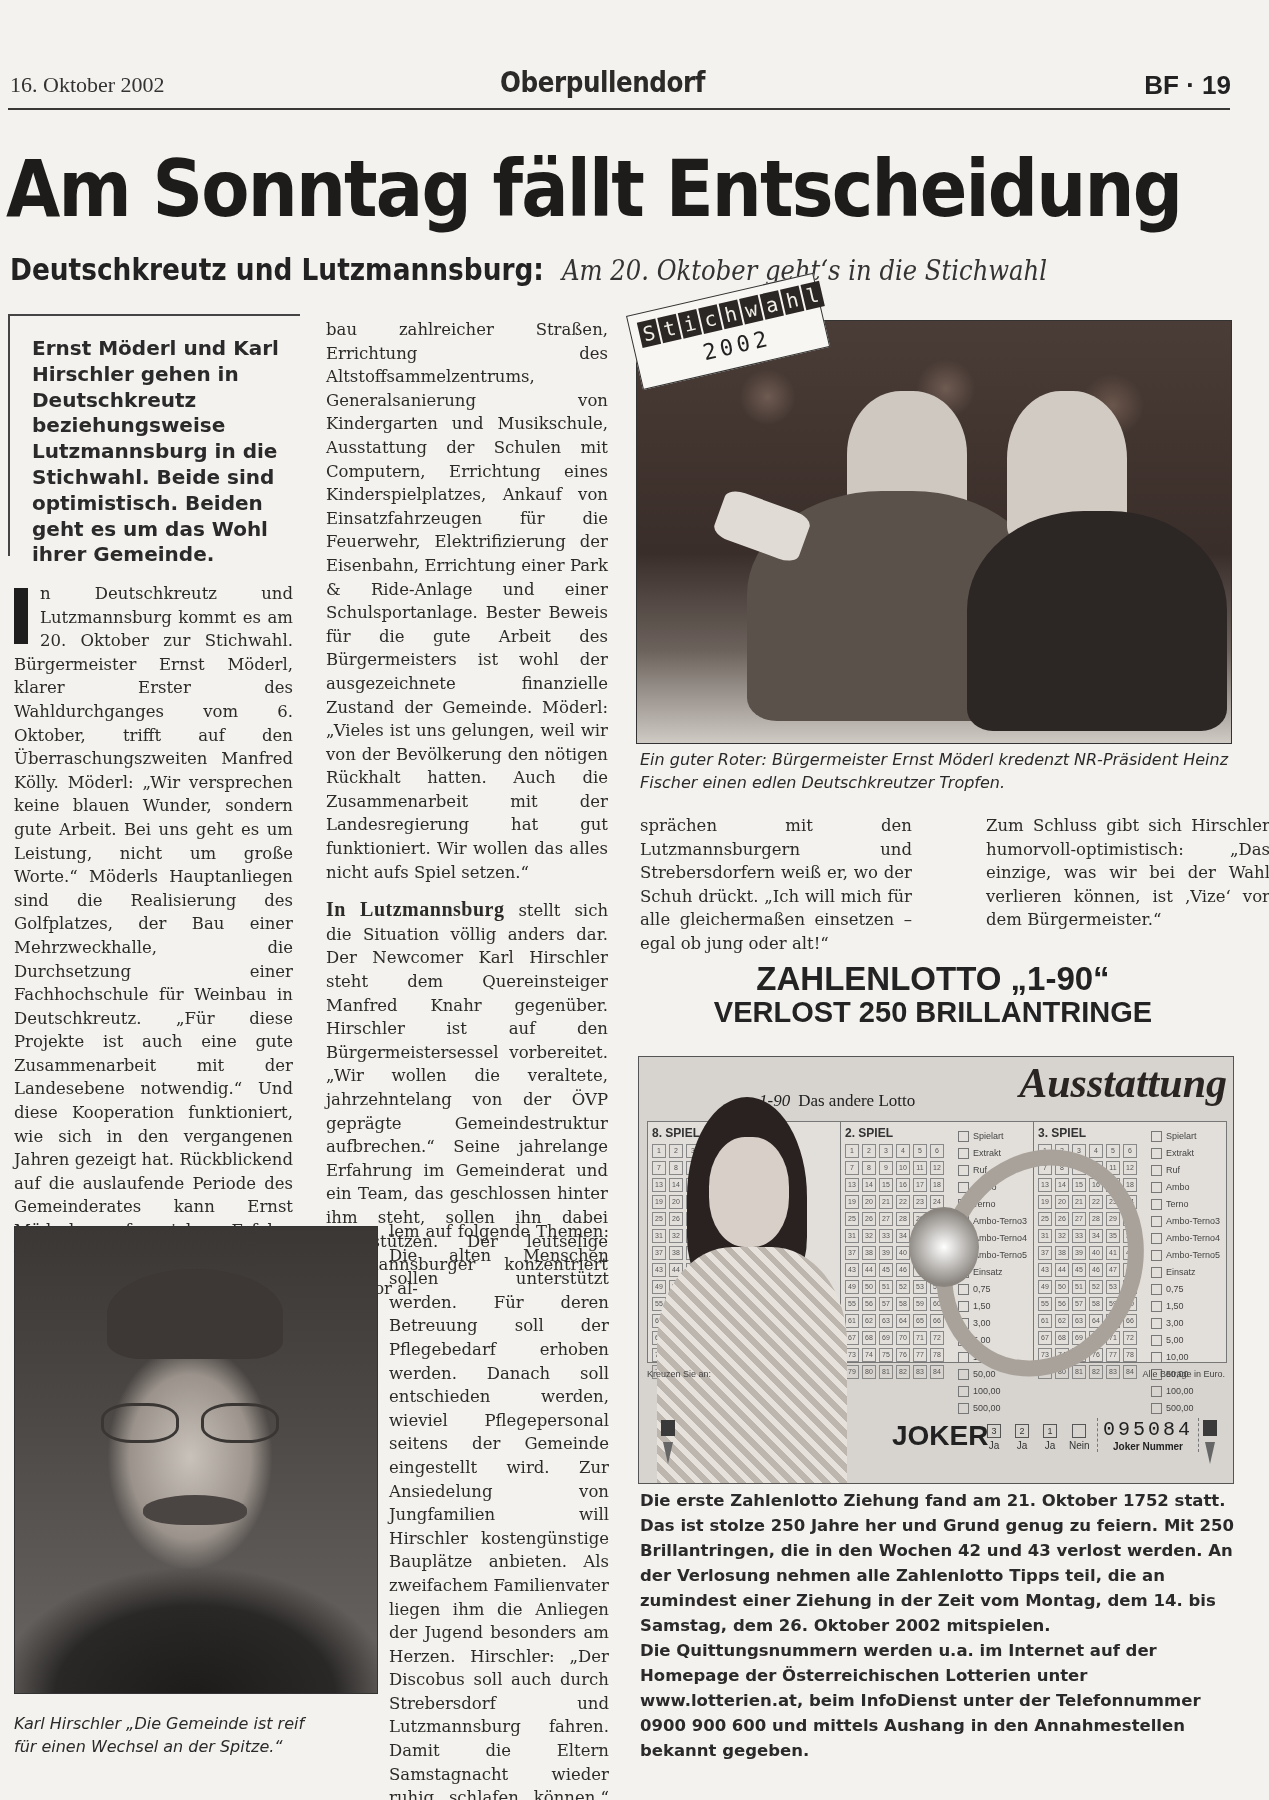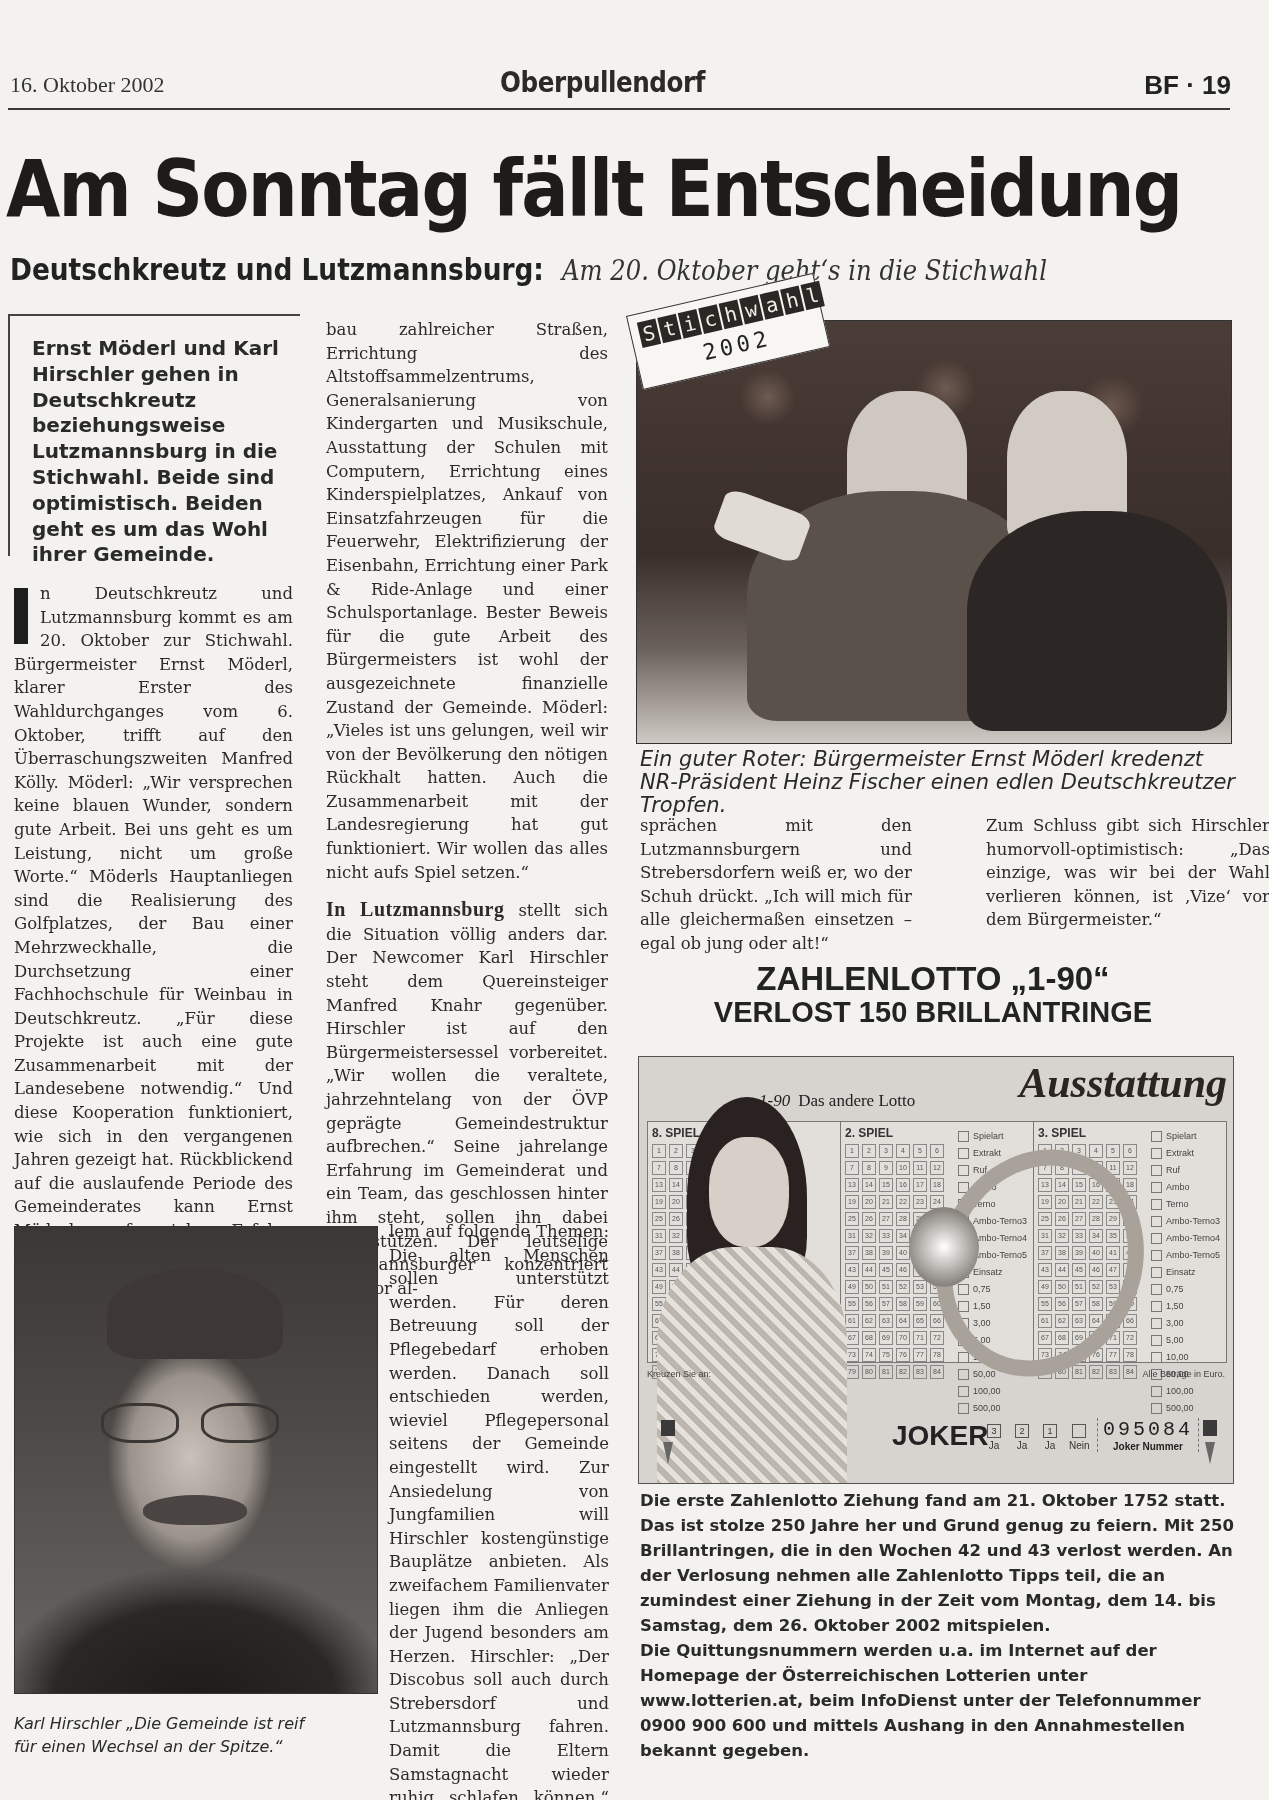--- a/index.html
+++ b/index.html
@@ -34,21 +34,21 @@
         radial-gradient(circle 40px at 22% 18%, #6e5b52, transparent 70%),
         radial-gradient(circle 42px at 52% 16%, #6e5b52, transparent 70%),
         radial-gradient(circle 45px at 80% 20%, #6a564c, transparent 70%),
         linear-gradient(180deg, #4a3c36 0%, #3a2e2a 55%, #6c625c 78%, #cfcac4 100%);
       overflow: hidden; }
     .person { position: absolute; border-radius: 45% 45% 10% 10%; }
     .stich { left: 626px; top: 316px; width: 190px; height: 74px; background: #f8f6f2; border: 1px solid #333; transform: rotate(-13deg); transform-origin: left top; }
     .stich .word { position: absolute; left: 8px; top: 8px; display: flex; gap: 2px; }
     .stich .word span { display: inline-block; width: 19px; height: 26px; background: #2b2725; color: #f2efe8; font-family: "DejaVu Sans Mono", monospace; font-size: 20px; line-height: 26px; text-align: center; }
     .stich .year { position: absolute; left: 66px; top: 40px; font-family: "DejaVu Sans Mono", monospace; font-size: 22px; letter-spacing: 4px; color: #222; }
-    .cap1 { left: 640px; top: 748px; width: 600px; font-family: "DejaVu Sans", sans-serif; font-style: italic; font-size: 21px; line-height: 23px; color: #2a2a2a; }
+    .cap1 { left: 640px; top: 748px; width: 600px; font-family: "DejaVu Sans", sans-serif; font-style: italic; font-size: 16px; line-height: 23px; color: #2a2a2a; }
     .lotto-title { left: 636px; top: 962px; width: 594px; text-align: center; font-family: "Liberation Sans", sans-serif; font-weight: bold; color: #232323; line-height: 1.05; }
     .lotto-title .l1 { font-size: 33px; }
     .lotto-title .l2 { font-size: 29px; }
     .lotto-ad { left: 638px; top: 1056px; width: 594px; height: 426px; border: 1px solid #555; background: #d7d4cf; overflow: hidden; }
     .lotto-ad .logo-sub { position: absolute; left: 120px; top: 34px; font-family: "Liberation Serif", serif; font-size: 17px; color: #222; }
     .lotto-ad .logo-sub i { font-style: italic; margin-right: 8px; }
     .lotto-ad .logo { position: absolute; right: 6px; top: 2px; font-family: "Liberation Serif", serif; font-style: italic; font-weight: bold; font-size: 42px; color: #2a2422; }
     .slip { position: absolute; left: 8px; top: 64px; width: 578px; height: 240px; border: 1px solid #777; background: #e2dfda; display: flex; }
     .slip .game { flex: 1; border-right: 1px solid #777; position: relative; padding: 4px; }
     .slip .game:last-child { border-right: none; }
@@ -140,21 +140,21 @@
 
 <div class="abs col col3">
   <p>sprächen mit den Lutzmannsburgern und Strebersdorfern weiß er, wo der Schuh drückt. „Ich will mich für alle gleichermaßen einsetzen – egal ob jung oder alt!“</p>
 </div>
 <div class="abs col col4">
   <p>Zum Schluss gibt sich Hirschler humorvoll-optimistisch: „Das einzige, was wir bei der Wahl verlieren können, ist ‚Vize‘ vor dem Bürgermeister.“</p>
 </div>
 
 <div class="abs lotto-title">
   <div class="l1">ZAHLENLOTTO „1-90“</div>
-  <div class="l2">VERLOST 150 BRILLANTRINGE</div>
+  <div class="l2">VERLOST 250 BRILLANTRINGE</div>
 </div>
 
 <div class="abs lotto-ad">
   <div class="logo-sub"><i>1-90</i><span>Das andere Lotto</span></div>
   <div class="logo">Ausstattung</div>
   <div class="slip">
     <div class="game">
       <div class="gname">8. SPIEL</div>
       <div class="grid">
           <span>1</span>

